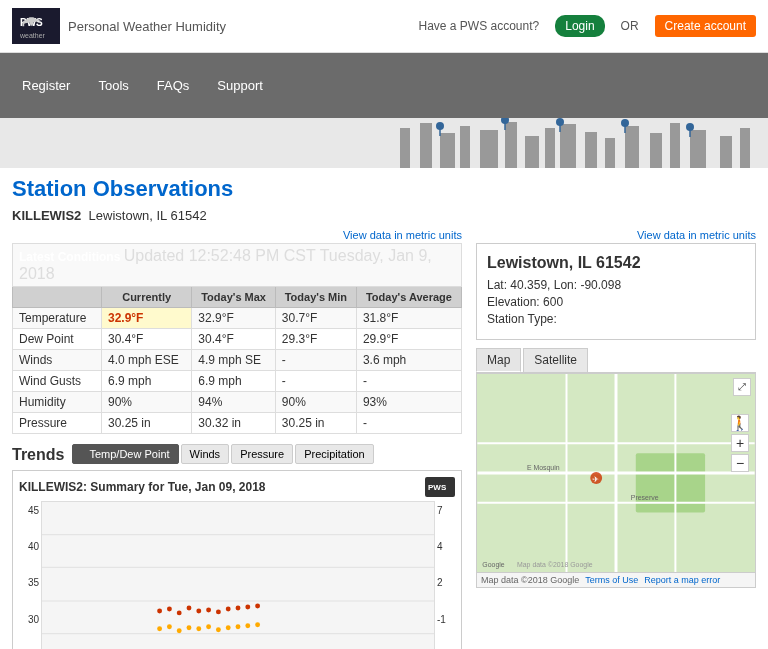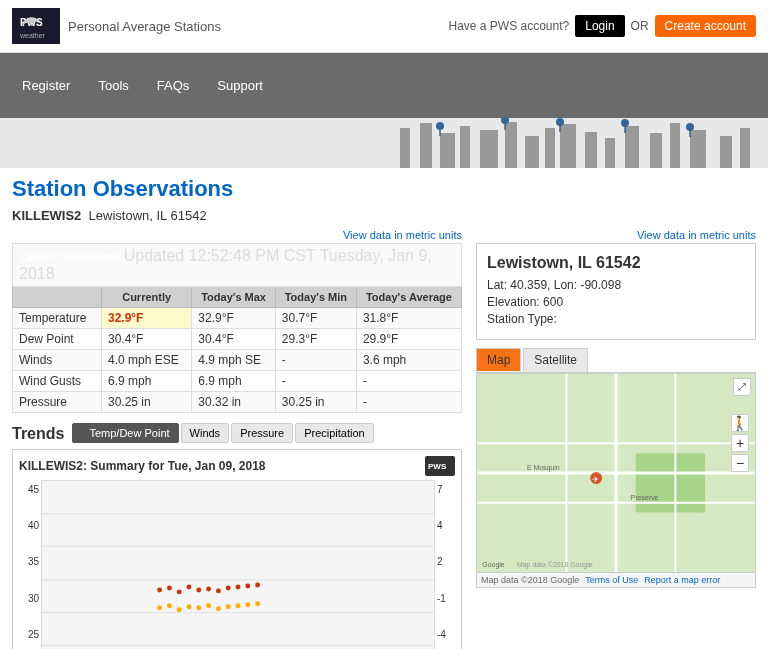--- a/index.html
+++ b/index.html
@@ -3,22 +3,22 @@
   <meta charset="utf-8">
   <style>
     * { box-sizing: border-box; margin: 0; padding: 0; }
     body { font-family: Arial, sans-serif; font-size: 12px; background: #fff; color: #333; width: 768px; }
 
     
     .header { display: flex; align-items: center; padding: 8px 12px; background: #fff; border-bottom: 1px solid #ddd; }
     .logo-area { display: flex; align-items: center; gap: 8px; margin-right: 20px; }
     .logo-box { background: #1a1a2e; padding: 4px 6px; display: flex; align-items: center; }
     .pws-label { font-size: 13px; color: #555; }
-    .header-right { margin-left: auto; display: flex; align-items: center; gap: 6px; font-size: 12px; color: #555; }
-    .btn-login { background: #000000; color: #fff; border: none; padding: 4px 10px; cursor: pointer; font-size: 12px; border-radius: 2px; }
+    .header-right { margin-left: auto; display: flex; align-items: center; gap: 16px; font-size: 12px; color: #555; }
+    .btn-login { background: #15803d; color: #fff; border: none; padding: 4px 10px; cursor: pointer; font-size: 12px; border-radius: 10px; }
     .btn-create { background: #ff6600; color: #fff; border: none; padding: 4px 10px; cursor: pointer; font-size: 12px; border-radius: 3px; }
 
     
     .nav { background: #6b6b6b; display: flex; padding: 17px 8px; }
     .nav-item { color: #fff; padding: 8px 14px; cursor: pointer; font-size: 13px; }
 
     
     .skyline { background: #e8e8e8; height: 50px; position: relative; overflow: hidden; }
     .skyline-svg { width: 100%; height: 100%; }
 
@@ -62,39 +62,39 @@
     .chart-svg { width: 100%; height: 100%; }
 
     
     .info-box { border: 1px solid #ccc; padding: 10px; margin-bottom: 8px; background: #fff; }
     .info-title { font-size: 16px; font-weight: bold; color: #333; margin-bottom: 6px; }
     .info-line { font-size: 12px; margin-bottom: 3px; }
 
     
     .map-tabs { display: flex; border-bottom: 1px solid #ccc; margin-bottom: 0; }
     .map-tab { padding: 4px 10px; cursor: pointer; font-size: 12px; border: 1px solid #ccc; border-bottom: none; background: #e8e8e8; margin-right: 2px; }
-    .map-tab.active { background: #f97316; border-bottom: 1px solid #fff; text-align: center; }
+    .map-tab.active { background: #e5e5e5; border-bottom: 1px solid #fff; text-align: center; }
     .map-area { width: 100%; height: 200px; background: #d4e8c2; border: 1px solid #ccc; position: relative; overflow: hidden; }
     .map-expand { position: absolute; top: 4px; right: 4px; background: #fff; border: 1px solid #ccc; padding: 2px 4px; cursor: pointer; font-size: 10px; }
   </style>
 </head>
 <body>
 
 <div class="header">
   <div class="logo-area">
     <div class="logo-box">
 
       <svg width="36" height="28" viewBox="0 0 36 28">
         <text x="2" y="14" fill="white" font-size="10" font-weight="bold">PWS</text>
         <text x="2" y="26" fill="#aaa" font-size="7">weather</text>
 
         <polygon points="28,8 36,12 28,14 26,18 24,14 18,15 18,18 16,18 16,13 24,8" fill="#ccc" transform="translate(-10,-2) scale(0.9)"></polygon>
       </svg>
     </div>
-    <span class="pws-label">Personal Average Stations</span>
+    <span class="pws-label">Personal Weather Humidity</span>
   </div>
   <div class="header-right">
     <span>Have a PWS account?</span>
     <button class="btn-login">Login</button>
     <span>OR</span>
     <button class="btn-create">Create account</button>
   </div>
 </div>
 
 <div class="nav">
@@ -190,20 +190,27 @@
     <td>4.9 mph SE</td>
     <td>-</td>
     <td>3.6 mph</td>
   </tr>
           <tr>
     <td class="row-label">Wind Gusts</td>
     <td class="">6.9 mph</td>
     <td>6.9 mph</td>
     <td>-</td>
     <td>-</td>
+  </tr>
+          <tr>
+    <td class="row-label">Humidity</td>
+    <td class="">90%</td>
+    <td>94%</td>
+    <td>90%</td>
+    <td>93%</td>
   </tr>
           <tr>
     <td class="row-label">Pressure</td>
     <td class="">30.25 in</td>
     <td>30.32 in</td>
     <td>30.25 in</td>
     <td>-</td>
   </tr>
         </tbody>
     </table>

